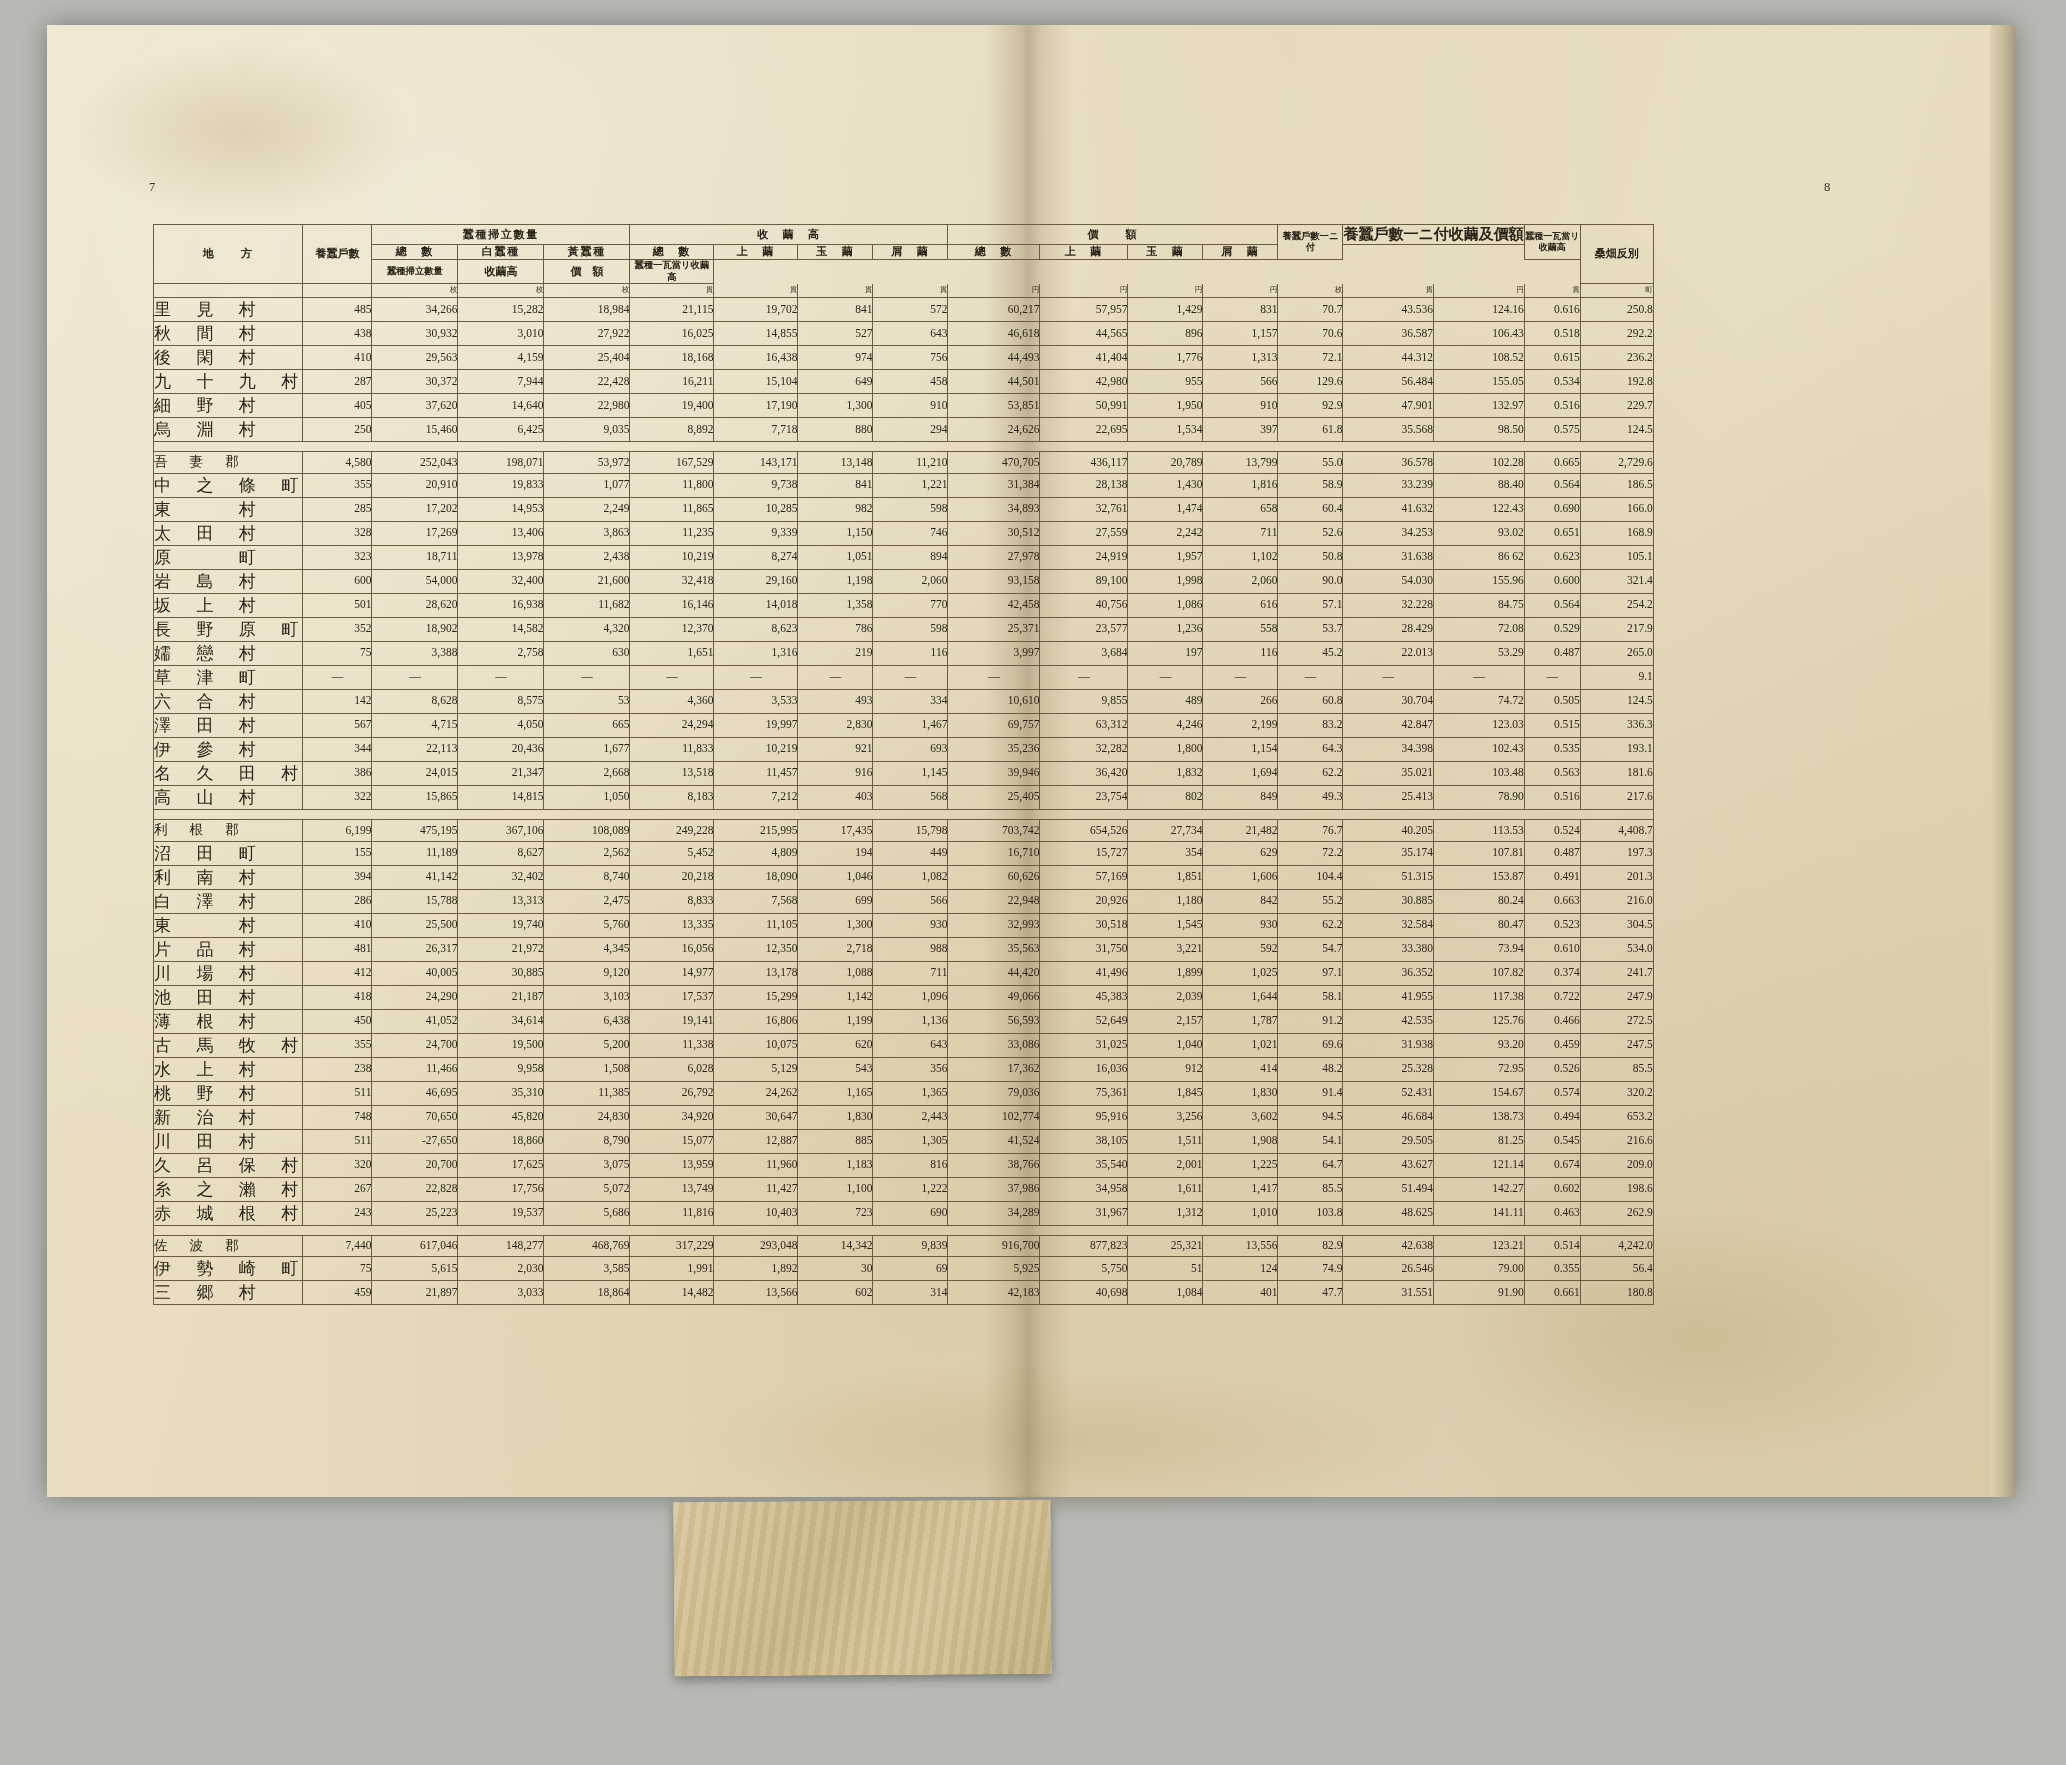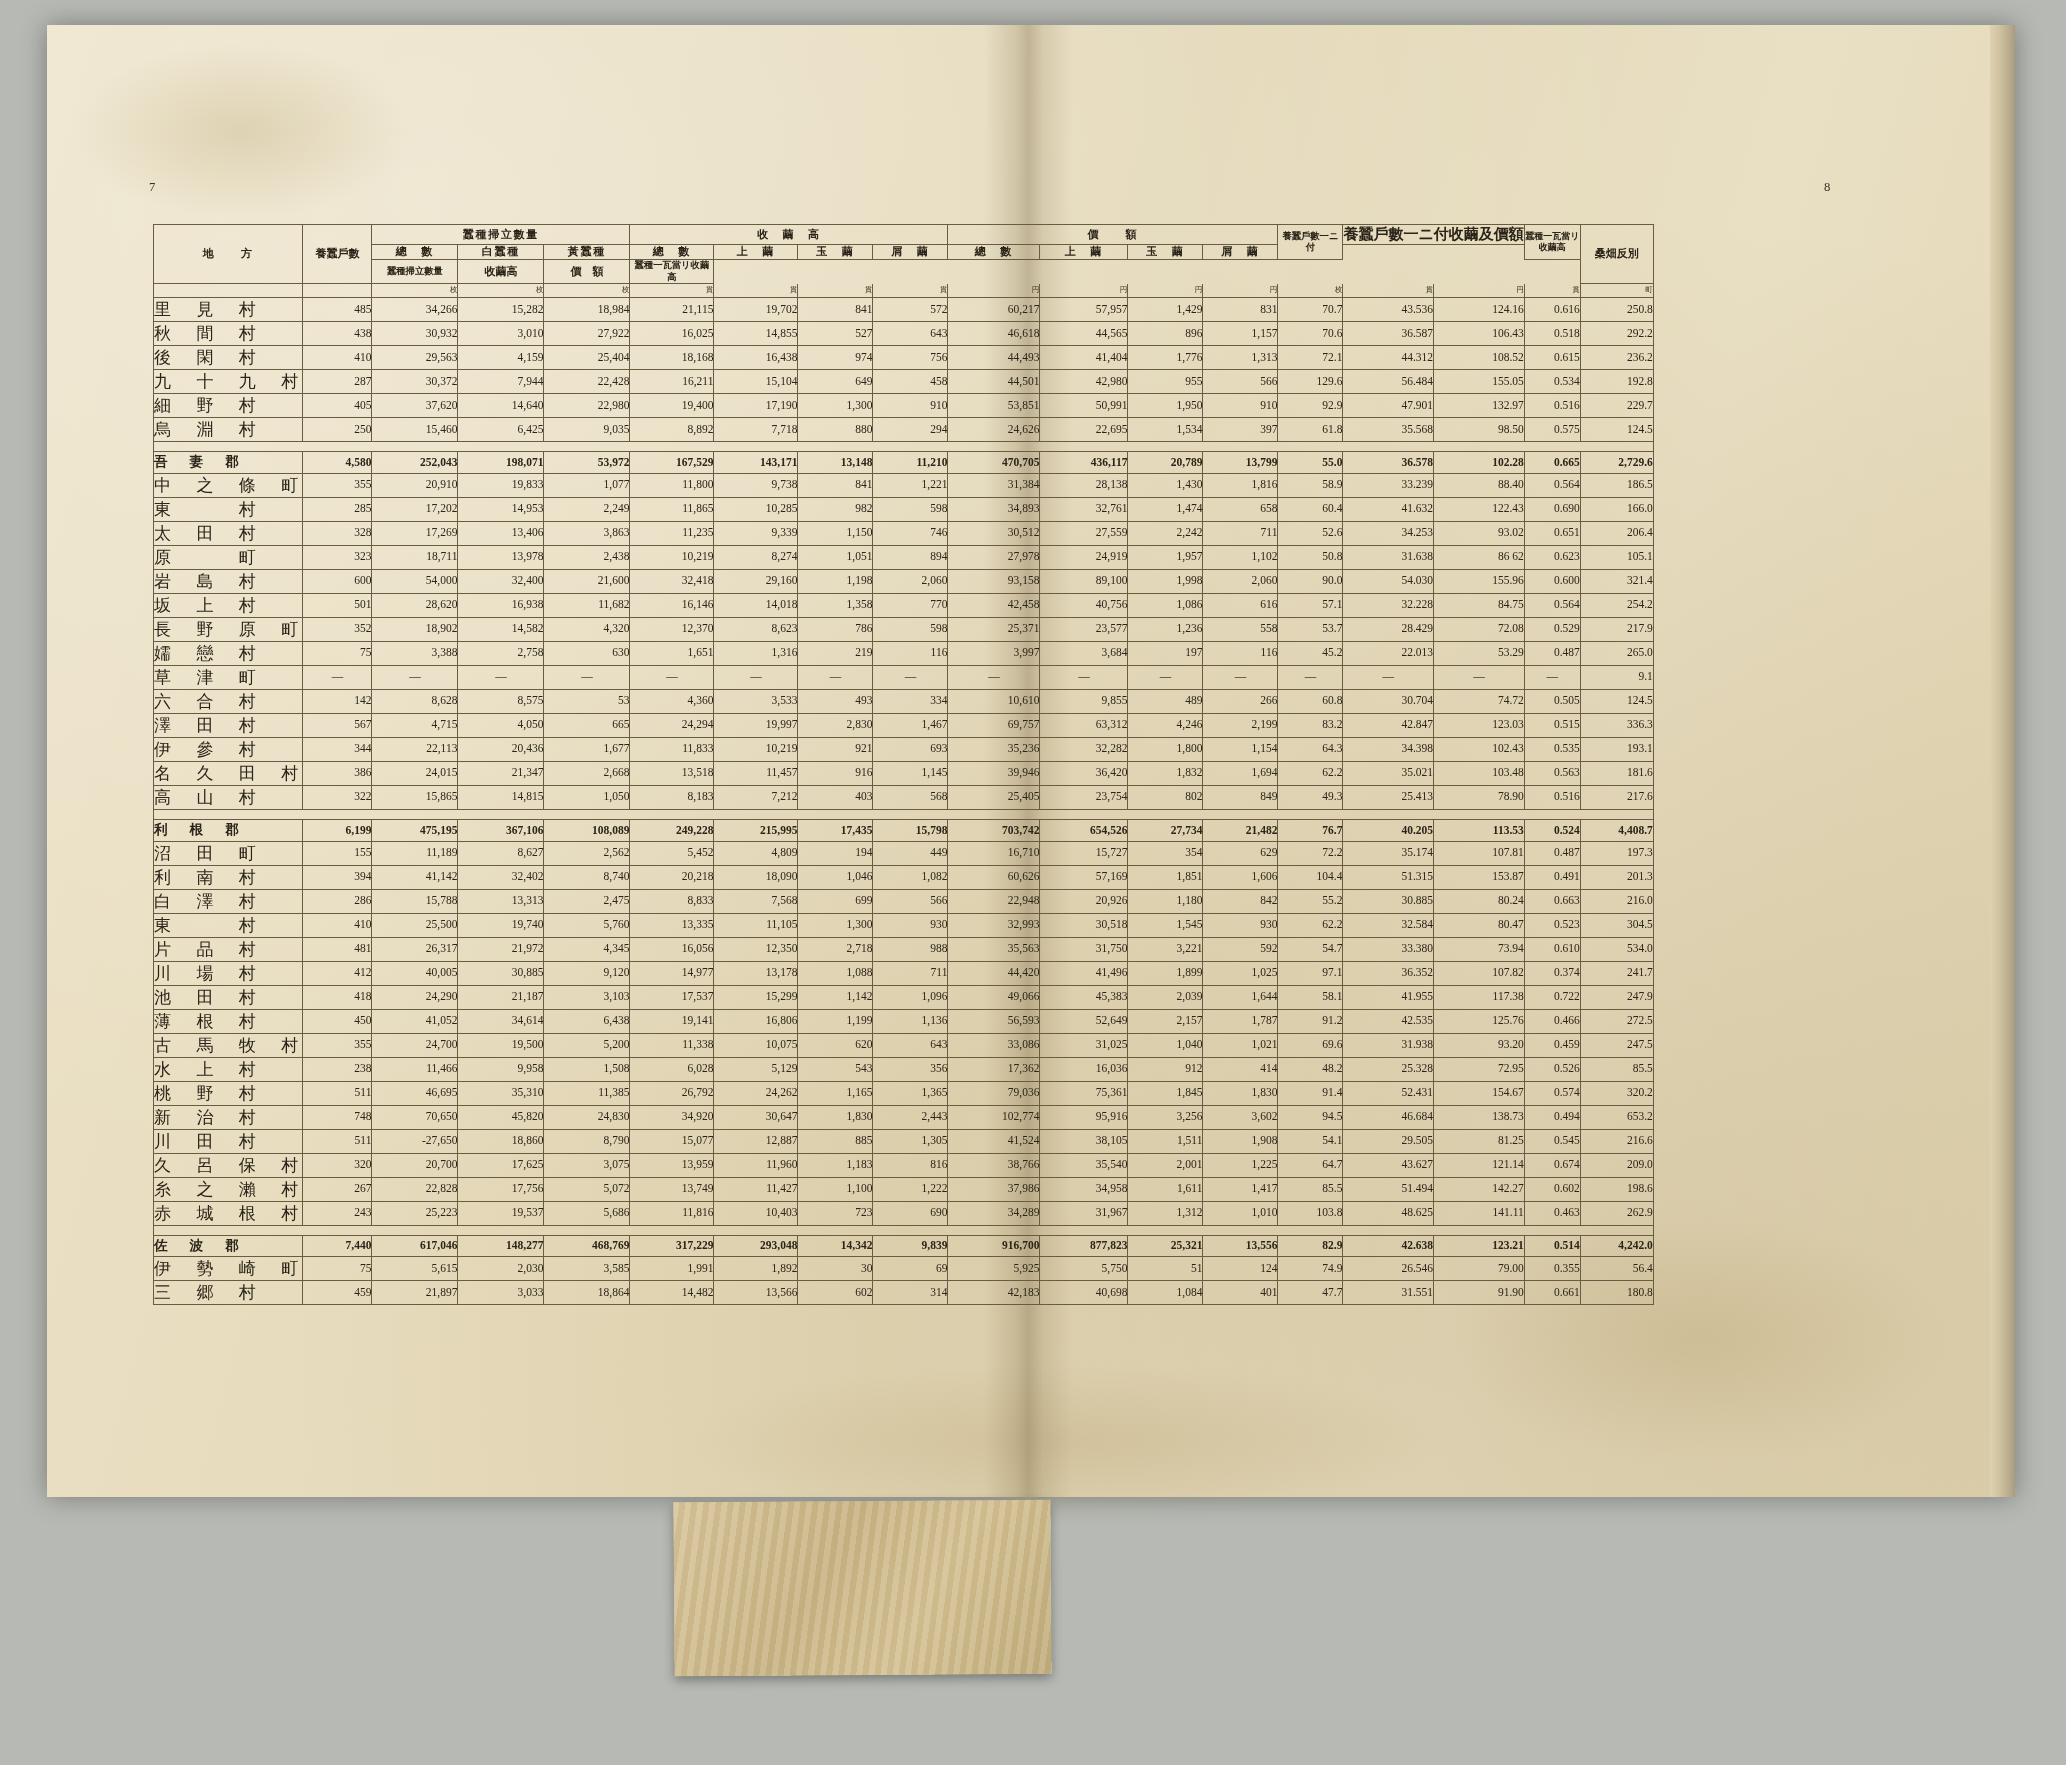--- a/index.html
+++ b/index.html
@@ -42,21 +42,21 @@
 
   table.sheet{position:absolute;border-collapse:collapse;color:#2b2418;
       font-family:"Liberation Serif",serif;}
   table.sheet td,table.sheet th{border:0.7px solid #6a5c40;padding:0;}
   .num{font-size:11.5px;text-align:right;padding-right:3.8px;white-space:nowrap;line-height:1;}
   .place{font-size:17px;white-space:nowrap;letter-spacing:4.2px;padding-left:6.8px;}
   .hd{font-size:11px;text-align:center;vertical-align:middle;line-height:1.25;letter-spacing:1.7px;margin-left:47px;}
   .unit{font-size:7.6px;text-align:right;padding-right:3.8px;color:#3a3326;}
   tr.body td{height:20.6px;}
   tr.gap td{height:9.3px;border-left:0.7px solid #6a5c40;border-right:0.7px solid #6a5c40;border-top:none;border-bottom:none;}
-  .bold .place,.bold .num{font-weight:bold;margin-left:30px;}
+  .bold .place,.bold .num{font-weight:normal;margin-left:30px;}
   .bold .place{font-size:13.6px;}
   .dash{text-align:center;padding-right:0;}
 
   
   .thickL{border-left-width:1.3px;}
 </style>
 </head>
 <body>
 
 <div id="stage">
@@ -320,21 +320,21 @@
             <td class="num">1,150</td>
             <td class="num thickL">746</td>
             <td class="num">30,512</td>
             <td class="num">27,559</td>
             <td class="num">2,242</td>
             <td class="num thickL">711</td>
             <td class="num thickL">52.6</td>
             <td class="num">34.253</td>
             <td class="num">93.02</td>
             <td class="num thickL">0.651</td>
-            <td class="num thickL">206.4</td>
+            <td class="num thickL">168.9</td>
           </tr>
           <tr class="body">
             <td class="place">原　　　町</td>
             <td class="num thickL">323</td>
             <td class="num">18,711</td>
             <td class="num">13,978</td>
             <td class="num thickL">2,438</td>
             <td class="num">10,219</td>
             <td class="num">8,274</td>
             <td class="num">1,051</td>

